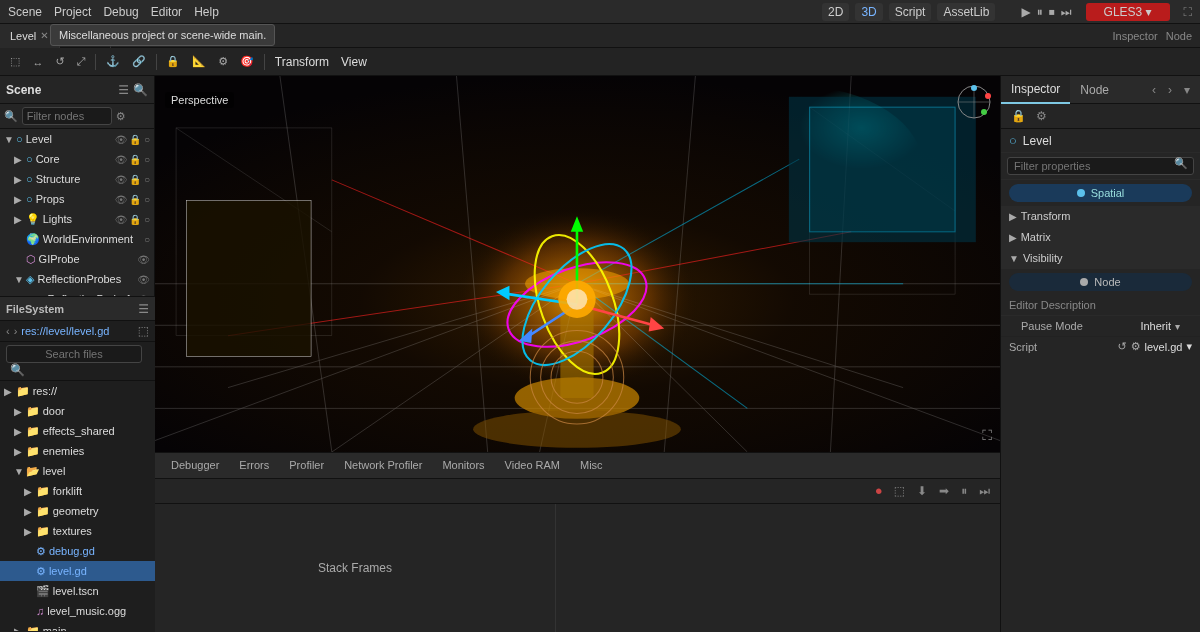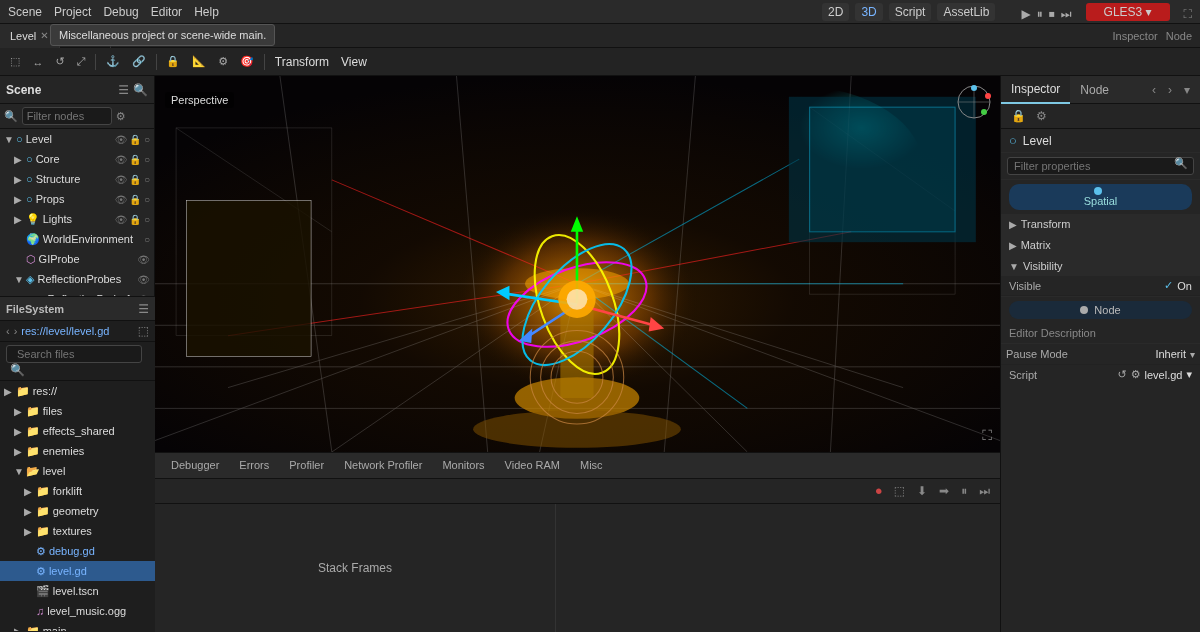--- a/index.html
+++ b/index.html
@@ -46,21 +46,21 @@
     .right-toolbar { display: flex; align-items: center; padding: 3px 6px; gap: 2px; border-bottom: 1px solid #111; }
     .right-toolbar-btn { background: none; border: none; color: #888; cursor: pointer; font-size: 12px; padding: 2px 4px; border-radius: 3px; }
 
     .inspector-content { flex: 1; overflow-y: auto; }
     .inspector-node { display: flex; align-items: center; padding: 4px 8px; border-bottom: 1px solid #2a2a2a; }
     .inspector-node .node-icon { color: #5bc0eb; margin-right: 6px; font-size: 13px; }
     .inspector-node .node-name { color: #ddd; font-size: 12px; }
     .filter-properties { padding: 4px 6px; border-bottom: 1px solid #2a2a2a; }
     .filter-properties input { background: #1a1a1a; border: 1px solid #444; color: #ccc; font-size: 11px; padding: 2px 6px; border-radius: 3px; width: 100%; }
 
-    .spatial-badge { display: flex; align-items: center; justify-content: center; padding: 3px 8px; margin: 4px 8px; background: #1a3a5a; border-radius: 10px; cursor: pointer; flex-direction: column; }
+    .spatial-badge { display: flex; align-items: center; justify-content: center; padding: 3px 8px; margin: 4px 8px; background: #1a3a5a; border-radius: 10px; cursor: pointer; }
     .spatial-badge .dot { width: 8px; height: 8px; border-radius: 50%; background: #5bc0eb; margin-right: 6px; }
     .spatial-badge .label { color: #9dd; font-size: 11px; }
 
     .prop-section { border-bottom: 1px solid #2a2a2a; }
     .prop-section-header { display: flex; align-items: center; padding: 4px 8px; cursor: pointer; background: #2a2a2a; }
     .prop-section-header .arrow { color: #aaa; margin-right: 4px; font-size: 10px; }
     .prop-section-header .title { color: #ccc; font-size: 11px; }
     .prop-row { display: flex; align-items: center; padding: 3px 8px; border-bottom: 1px solid #222; }
     .prop-row .prop-name { color: #aaa; font-size: 11px; flex: 1; }
     .prop-row .prop-val { color: #ddd; font-size: 11px; }
@@ -105,21 +105,21 @@
     .sec-sep { width: 1px; height: 16px; background: #444; margin: 0 2px; }
     .sec-label { color: #ddd; font-size: 12px; padding: 0 4px; cursor: pointer; }
 
     
     .scene-tab-bar { display: flex; align-items: center; background: #252525; height: 24px; border-bottom: 1px solid #111; }
     .scene-tab { display: flex; align-items: center; padding: 0 10px; height: 24px; cursor: pointer; color: #bbb; font-size: 11px; border-right: 1px solid #333; gap: 4px; }
     .scene-tab.active { background: #2a2a2a; color: #ddd; }
     .scene-tab .close { color: #888; font-size: 10px; cursor: pointer; }
 
     
-    .top-right { margin-left: auto; display: flex; align-items: flex-end; gap: 6px; }
+    .top-right { margin-left: auto; display: flex; align-items: center; gap: 6px; }
     .mode-btn { display: flex; align-items: center; gap: 3px; padding: 2px 6px; background: #333; border-radius: 3px; cursor: pointer; color: #aaa; font-size: 11px; }
     .mode-btn.active { color: #78b4ff; }
     .gles-badge { background: #b91c1c; color: #ddd; font-size: 10px; padding: 2px 18px; border-radius: 3px; }
 
     .left-container { width: 155px; display: flex; flex-direction: column; flex-shrink: 0; }
 
     .center-container { flex: 1; display: flex; flex-direction: column; }
 
     
     .viewport-expand { position: absolute; bottom: 8px; right: 8px; color: #888; font-size: 14px; cursor: pointer; z-index: 2; }
@@ -301,34 +301,34 @@
         <span class="fs-header-title">FileSystem</span>
         <span style="color:#888; cursor:pointer;">☰</span>
       </div>
       <div class="fs-nav">
         <button class="fs-nav-btn">‹</button>
         <button class="fs-nav-btn">›</button>
         <span class="fs-path">res://level/level.gd</span>
         <span style="color:#888; margin-left:auto; cursor:pointer;">⬚</span>
       </div>
       <div class="fs-filter">
-        <input placeholder="Search files" style="background: rgb(26, 26, 26); border: 1px solid rgb(68, 68, 68); color: rgb(204, 204, 204); font-size: 11px; padding: 2px 10px; border-radius: 3px; width: 136px;">
+        <input placeholder="Search files" style="background: rgb(26, 26, 26); border: 1px solid rgb(68, 68, 68); color: rgb(204, 204, 204); font-size: 11px; padding: 2px 10px; border-radius: 3px; width: 136px; text-align: center;">
         <span style="color:#888; cursor:pointer; margin-left:4px;">🔍</span>
       </div>
       <div class="fs-tree">
         <div class="fs-item">
           <span class="arrow">▶</span>
           <span class="icon" style="color:#aaa;">📁</span>
           <span class="name">res://</span>
         </div>
         <div class="fs-item">
           <span style="width:10px;"></span>
           <span class="arrow">▶</span>
           <span class="icon" style="color:#aaa;">📁</span>
-          <span class="name">files</span>
+          <span class="name">door</span>
         </div>
         <div class="fs-item">
           <span style="width:10px;"></span>
           <span class="arrow">▶</span>
           <span class="icon" style="color:#aaa;">📁</span>
           <span class="name">effects_shared</span>
         </div>
         <div class="fs-item">
           <span style="width:10px;"></span>
           <span class="arrow">▶</span>
@@ -592,39 +592,32 @@
           <span class="arrow">▶</span>
           <span class="title">Matrix</span>
         </div>
       </div>
 
       <div class="prop-section">
         <div class="prop-section-header">
           <span class="arrow">▼</span>
           <span class="title">Visibility</span>
         </div>
-        <div class="prop-row">
-          <span class="prop-name">Visible</span>
-          <div class="on-badge">
-            <span class="check">✓</span>
-            <span class="text">On</span>
-          </div>
-        </div>
       </div>
 
       <div class="node-badge">
         <span class="dot"></span>
         <span class="label">Node</span>
       </div>
 
       <div class="editor-desc">
         <span>Editor Description</span>
       </div>
 
-      <div class="prop-row" style="padding: 4px 5px;">
+      <div class="prop-row" style="padding: 4px 20px;">
         <span class="prop-name">Pause Mode</span>
         <div class="prop-select">
           <span class="val">Inherit</span>
           <span class="arr">▾</span>
         </div>
       </div>
 
 
       <div class="script-row">
         <span class="prop-name">Script</span>

